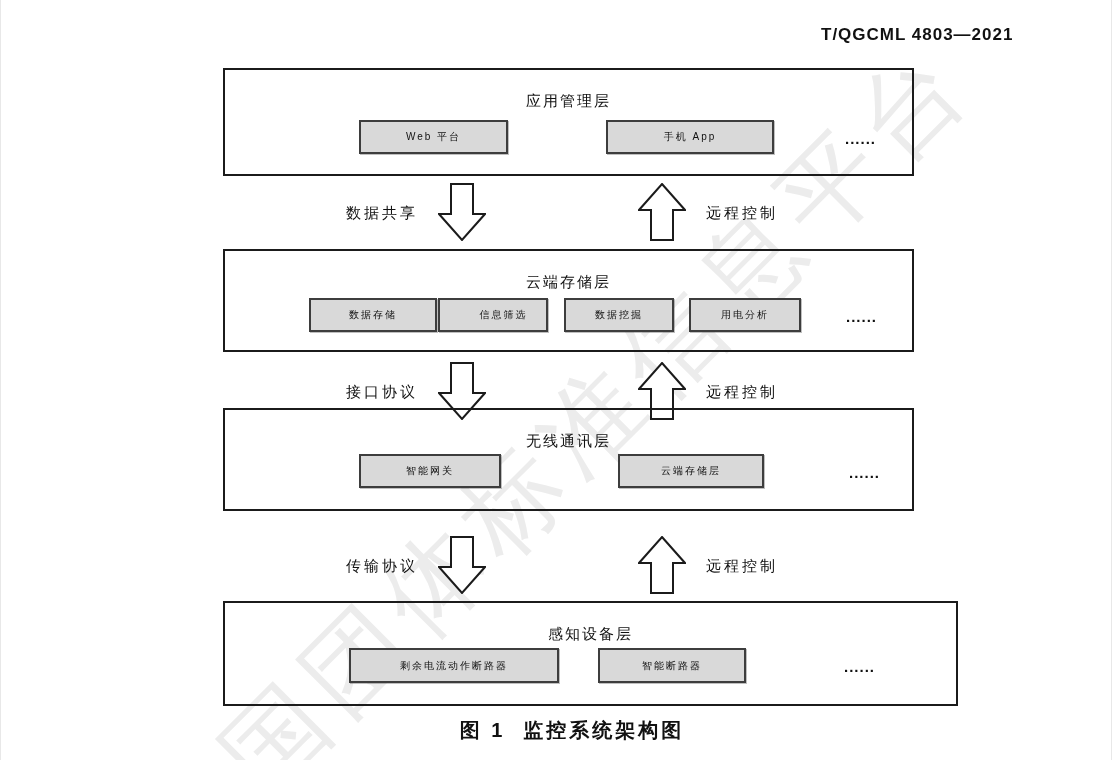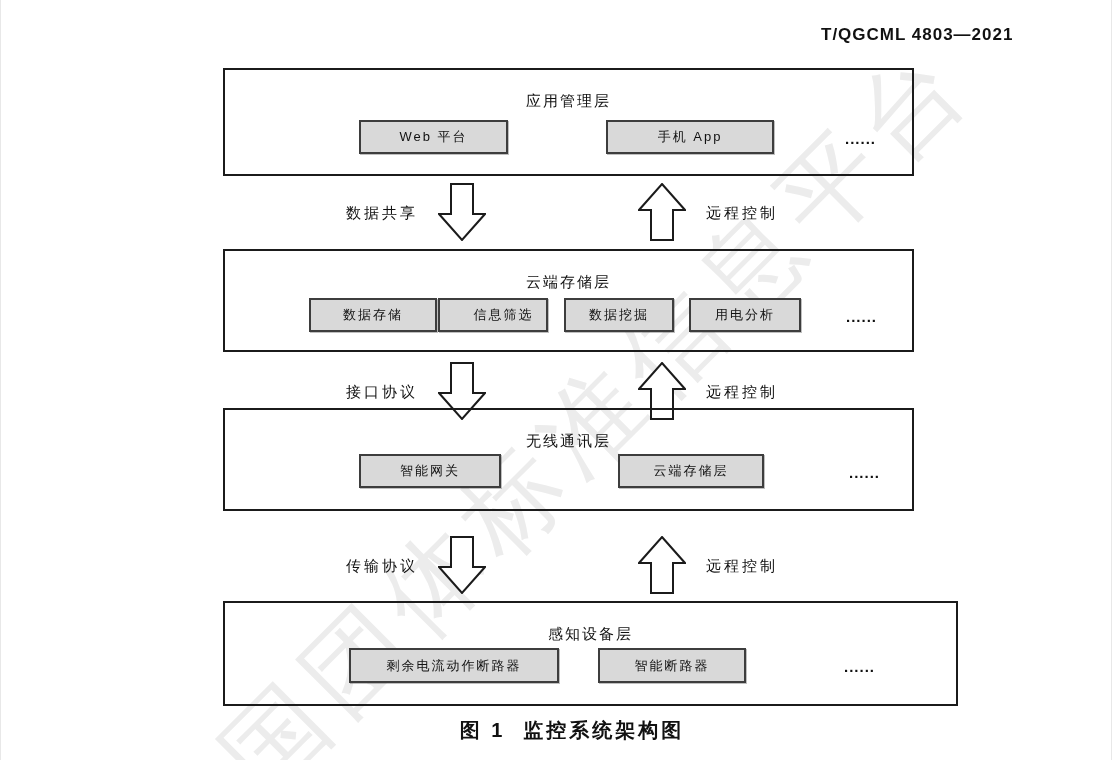--- a/index.html
+++ b/index.html
@@ -55,21 +55,21 @@
     font-size:15px;
     letter-spacing:2px;
   }
   
   .ibox{
     position:absolute;
     background:#d9d9d9;
     border:2px solid #3d3d3d;
     box-sizing:border-box;
     display:flex;align-items:center;justify-content:center;
-    font-size:13px;
+    font-size:10px;
     letter-spacing:2px;
     box-shadow:1px 1px 0 rgba(0,0,0,0.25);
   }
   
   .b-web{left:134px;top:50px;width:149px;height:34px;}
   .b-app{left:381px;top:50px;width:168px;height:34px;}
   #layer1 .dots{left:620px;top:60px;}
   
   .b-ds{left:84px;top:47px;width:128px;height:34px;}
   .b-xs{left:213px;top:47px;width:110px;height:34px;padding-left:21px;}

